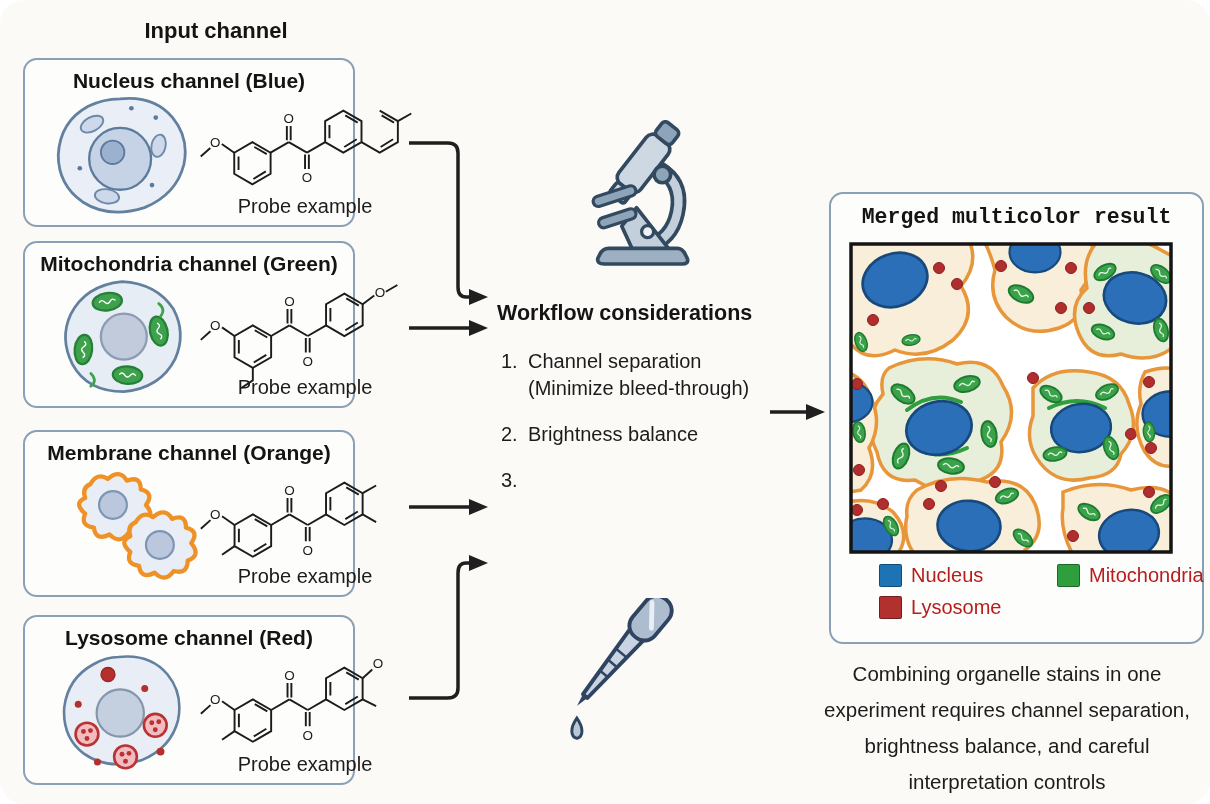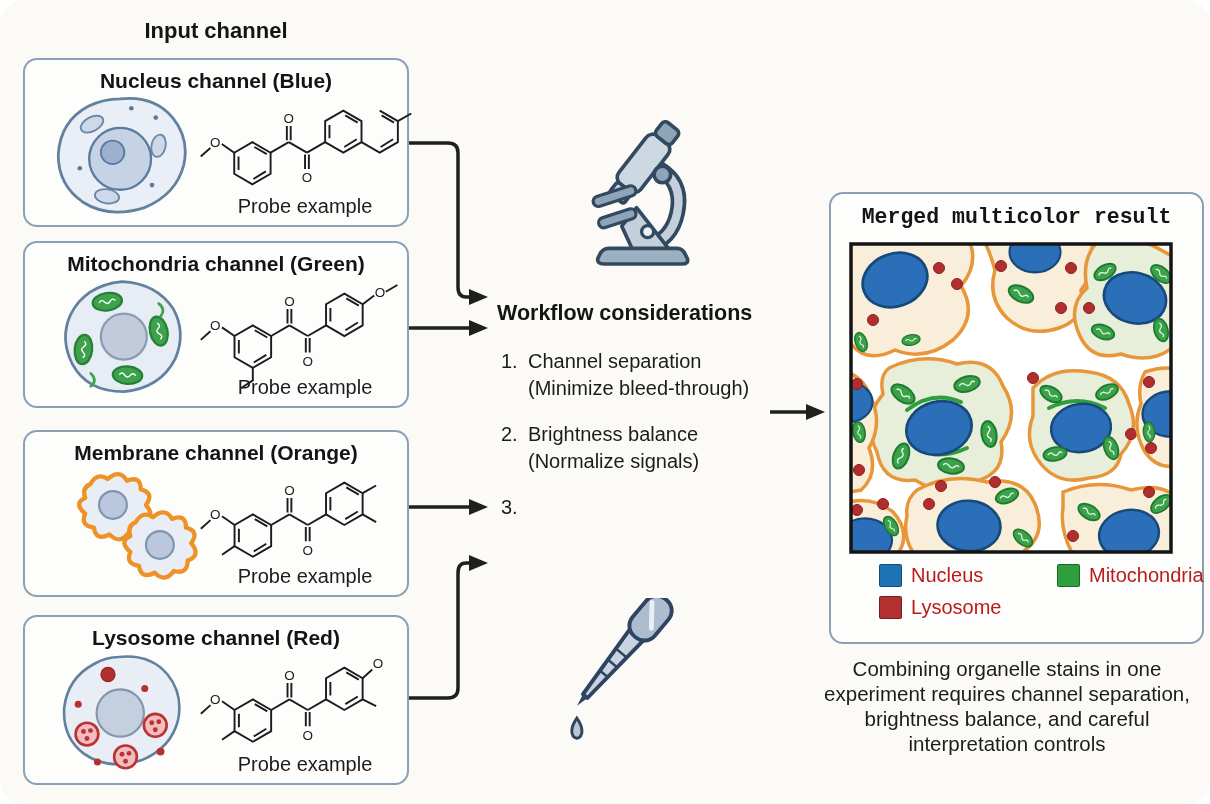--- a/index.html
+++ b/index.html
@@ -1,36 +1,36 @@
 <!DOCTYPE html>
 <html><head>
 <meta charset="utf-8">
 <style>
   html,body{margin:0;padding:0;}
   body{font-family:"Liberation Sans", sans-serif; background:#ffffff;}
   .canvas{position:relative;width:1210px;height:804px;background:#fbfaf6;overflow:hidden;color:#1c1c1c;border-radius:24px;}
   .abs{position:absolute;}
   .section-title{font-weight:bold;font-size:22px;text-align:center;color:#141414;}
-  .channel-box{position:absolute;left:23px;width:386px;background:#fdfdfb;border:2.5px solid #8aa0b6;border-radius:14px;box-sizing:border-box;}
+  .channel-box{position:absolute;left:23px;width:332px;background:#fdfdfb;border:2.5px solid #8aa0b6;border-radius:14px;box-sizing:border-box;}
   .box-title{font-weight:bold;font-size:21px;text-align:center;margin-top:9px;color:#141414;}
   .cell-art{position:absolute;left:22px;top:33px;}
   .probe-art{position:absolute;left:170px;top:40px;}
   .probe-label{position:absolute;left:168px;width:224px;text-align:center;font-size:20px;color:#1c1c1c;bottom:7px;}
   .wf-heading{position:absolute;left:497px;top:301px;font-weight:bold;font-size:21.5px;color:#141414;}
   .wf-list{position:absolute;left:501px;top:348px;width:300px;}
   .wf-item{display:flex;font-size:20px;line-height:27px;margin-bottom:19px;color:#1c1c1c;}
   .wf-num{width:27px;flex:0 0 27px;}
   .wf-text{width:252px;}
   .result-panel{position:absolute;left:829px;top:192px;width:375px;height:452px;background:#fdfdfb;border:2.5px solid #8aa0b6;border-radius:14px;box-sizing:border-box;}
   .panel-title{font-weight:bold;font-size:21.5px;text-align:center;margin-top:11px;color:#141414;font-family:Liberation Mono, monospace;}
   .merged-art{position:absolute;left:18px;top:48px;}
   .legend{position:absolute;left:17px;top:370px;width:340px;display:grid;grid-template-columns:178px 162px;row-gap:9px;}
   .legend-item{display:flex;align-items:center;font-size:20px;color:#b91c1c;margin-left:31px;}
   .swatch{width:23px;height:23px;border-radius:2px;margin-right:9px;border:1.5px solid rgba(0,0,0,0.35);box-sizing:border-box;flex:0 0 23px;}
-  .caption{position:absolute;left:803px;top:656px;width:408px;text-align:center;font-size:20.5px;line-height:25px;color:#1c1c1c;}
+  .caption{position:absolute;left:803px;top:656px;width:408px;text-align:center;font-size:20.5px;line-height:36px;color:#1c1c1c;}
   svg text{font-family:"Liberation Sans", sans-serif;}
   .atom{font-size:14px;fill:#1c1c1c;}
 </style>
 </head>
 <body>
 
 <div class="canvas">
 
   <svg class="abs" style="left:0;top:0" width="1210" height="804">
     <g stroke="#1f1f1f" stroke-width="3.5" fill="none">
@@ -237,21 +237,20 @@
       <span class="wf-num">1.</span>
       <div class="wf-text">
         <div>Channel separation</div>
         <div>(Minimize bleed-through)</div>
       </div>
     </div>
     <div class="wf-item">
       <span class="wf-num">2.</span>
       <div class="wf-text">
         <div>Brightness balance</div>
-        <div>(Normalize signals)</div>
       </div>
     </div>
     <div class="wf-item">
       <span class="wf-num">3.</span>
     </div>
   </div>
 
   <svg class="abs" style="left:565px;top:598px" width="140" height="155" viewBox="0 0 140 160">
     <g transform="rotate(40 70 40)">
       <polygon points="61,38 79,38 73,120 67,120" fill="#c9d4e2" stroke="#2f4460" stroke-width="4" stroke-linejoin="round"></polygon>

